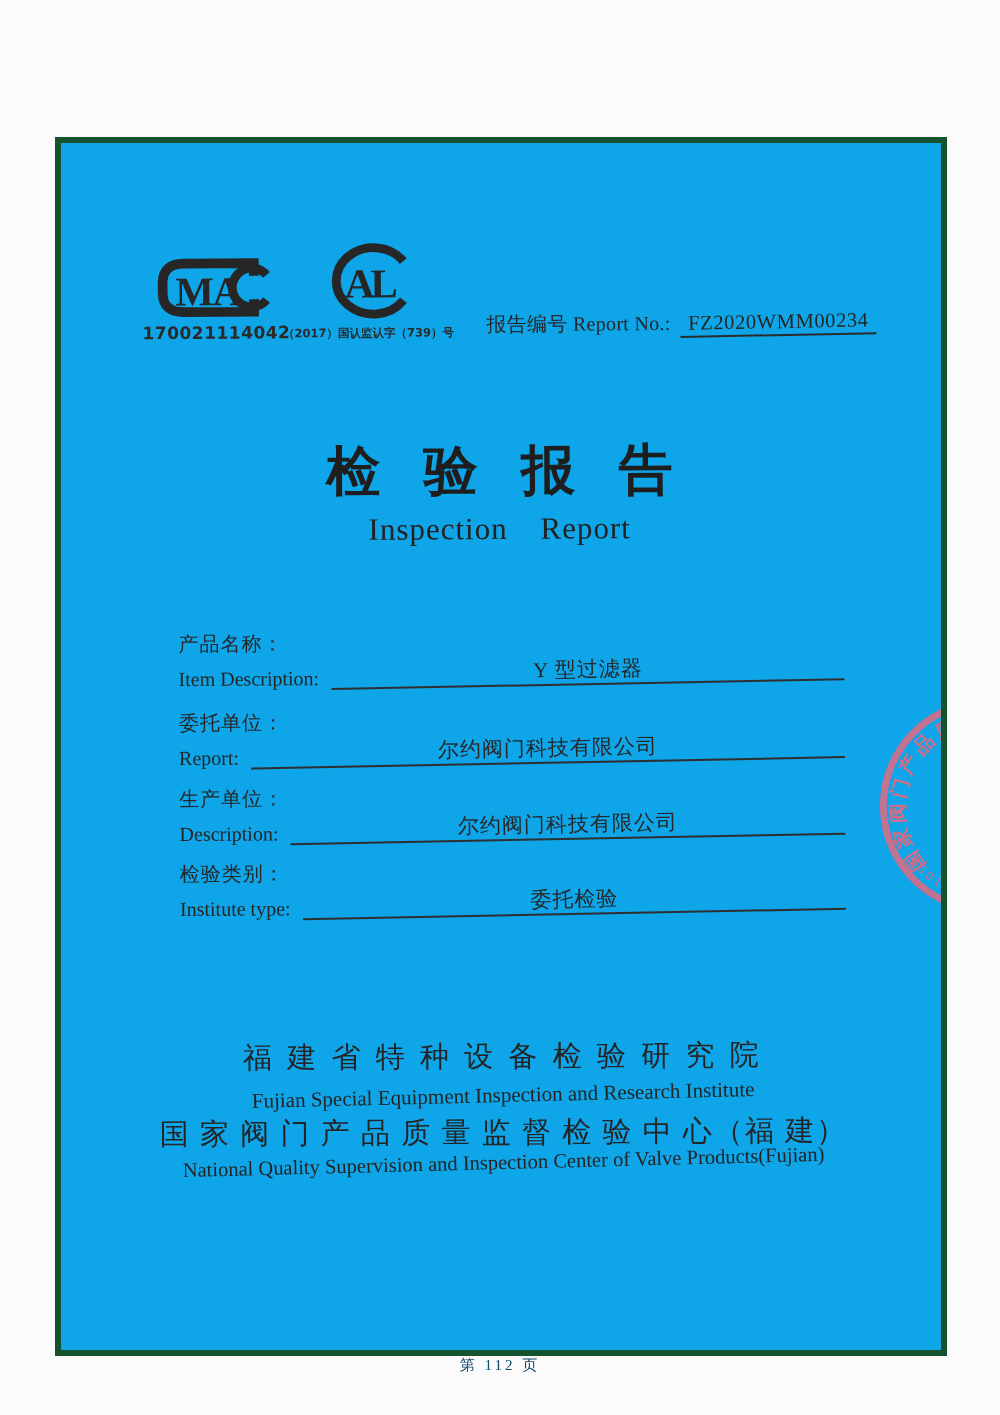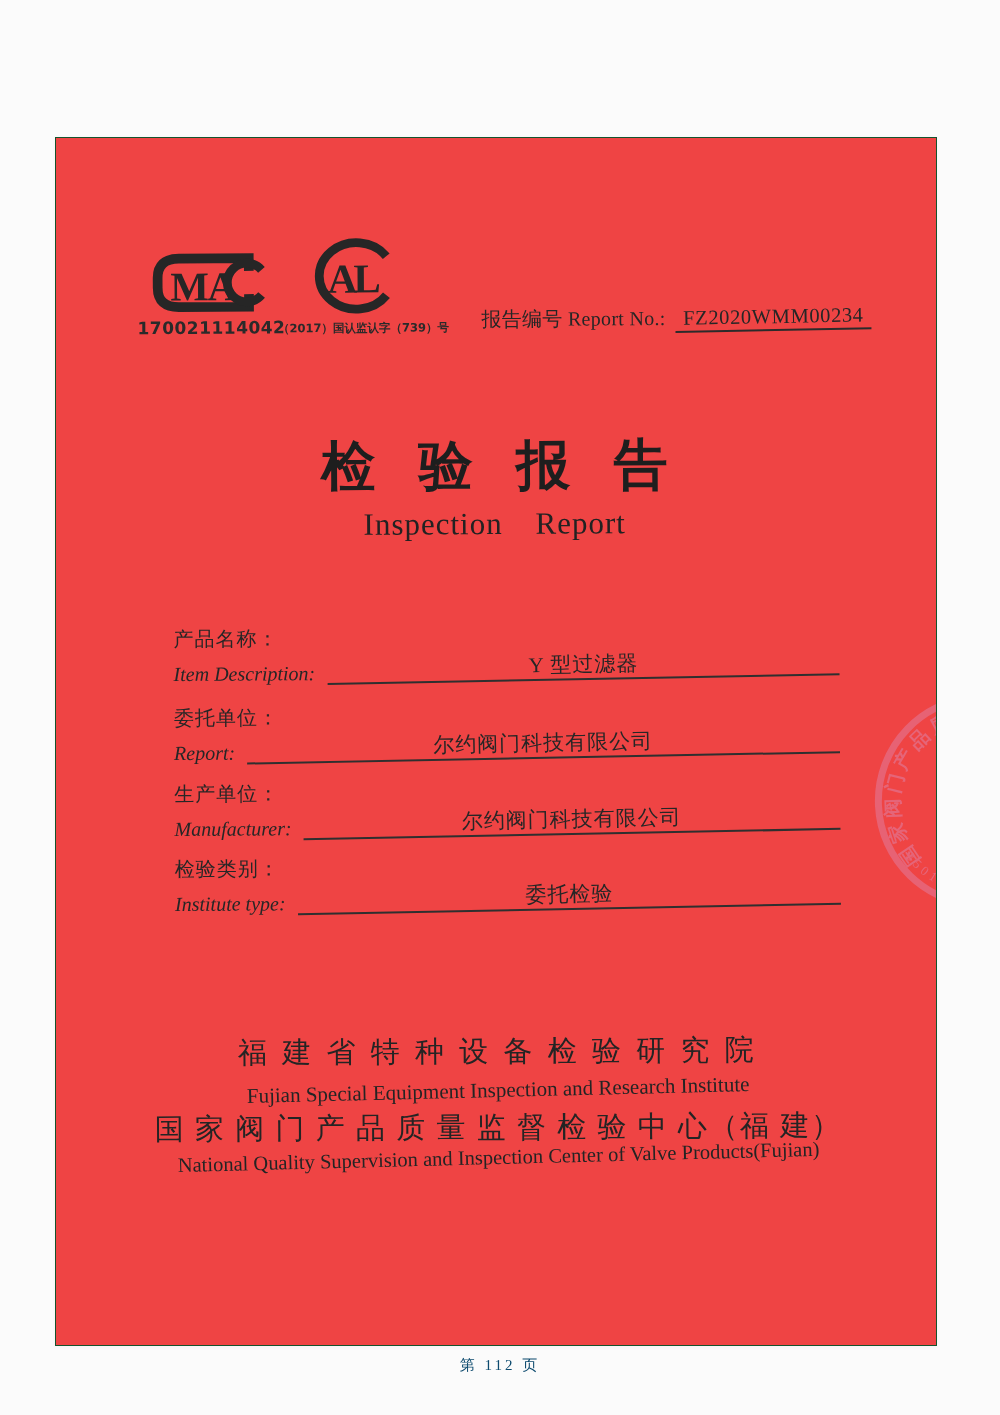--- a/index.html
+++ b/index.html
@@ -7,35 +7,35 @@
     width:1000px;height:1415px;
     background:#fbfbfb;
     font-family:"Liberation Serif","DejaVu Serif",serif;
     color:#232323;
     position:relative;
     overflow:hidden;
   }
   .canvas{position:absolute;left:0;top:0;width:1000px;height:1415px;}
   .page{
     position:absolute;left:55px;top:137px;width:880px;height:1207px;
-    background:#ef4444;
-    border:1px solid #14532d;
+    background:#0ea5e9;
+    border:6px solid #14532d;
     box-shadow:0 1px 5px rgba(0,0,0,0.03);
     overflow:hidden;
   }
   .page-inner{position:absolute;left:0;top:0;width:100%;height:100%;transform:rotate(-0.35deg);}
 
   
   .cma-logo{position:absolute;left:94px;top:110px;width:118px;height:66px;}
   .cma-number{
     position:absolute;left:84px;top:178px;width:140px;text-align:center;
     font-family:"DejaVu Sans","Liberation Sans",sans-serif;
     font-weight:bold;font-size:17px;letter-spacing:0.5px;color:#2a2a2a;
   }
-  .cal-logo{position:absolute;left:252px;top:98px;width:96px;height:82px;}
+  .cal-logo{position:absolute;left:264px;top:98px;width:96px;height:82px;}
   .cal-caption{
     position:absolute;left:224px;top:182px;width:172px;text-align:center;
     font-family:"DejaVu Sans","Liberation Sans",sans-serif;
     font-weight:bold;font-size:11.5px;color:#2a2a2a;white-space:nowrap;
   }
   .report-line{
     position:absolute;left:428px;top:168px;font-size:20px;color:#262626;
     white-space:nowrap;letter-spacing:0.3px;
   }
   .rn-value{
@@ -53,21 +53,21 @@
   .title-en{
     position:absolute;left:0;top:368px;width:100%;text-align:center;
     font-size:31px;letter-spacing:1px;word-spacing:24px;color:#222;
   }
 
   
   .field{position:absolute;left:118px;width:666px;}
   .field.f0{top:486px;} .field.f1{top:565px;} .field.f2{top:641px;} .field.f3{top:716px;}
   .f-cn{font-size:20px;letter-spacing:1px;margin-bottom:5px;color:#262626;}
   .f-row{display:flex;align-items:flex-end;font-size:20px;color:#262626;}
-  .f-en{white-space:nowrap;padding-right:12px;font-style:italic;}
+  .f-en{white-space:nowrap;padding-right:12px;}
   .f-line{
     flex:1;text-align:center;border-bottom:2px solid #2f2f2f;
     transform:rotate(-0.75deg);transform-origin:0 100%;
     font-size:21px;letter-spacing:1px;line-height:1.2;padding-bottom:1px;
   }
 
   
   .org{position:absolute;left:0;width:100%;text-align:center;color:#242424;}
   .org1-cn{top:894px;font-size:29px;letter-spacing:4px;}
   .org1-en{top:940px;font-size:21px;transform:rotate(-1deg);}
@@ -128,21 +128,21 @@
       <div class="field f1">
         <div class="f-cn">委托单位：</div>
         <div class="f-row">
           <span class="f-en">Report:</span>
           <span class="f-line"><span>尔约阀门科技有限公司</span></span>
         </div>
       </div>
       <div class="field f2">
         <div class="f-cn">生产单位：</div>
         <div class="f-row">
-          <span class="f-en">Manufacturer:</span>
+          <span class="f-en">Description:</span>
           <span class="f-line"><span>尔约阀门科技有限公司</span></span>
         </div>
       </div>
       <div class="field f3">
         <div class="f-cn">检验类别：</div>
         <div class="f-row">
           <span class="f-en">Institute type:</span>
           <span class="f-line"><span>委托检验</span></span>
         </div>
       </div>

